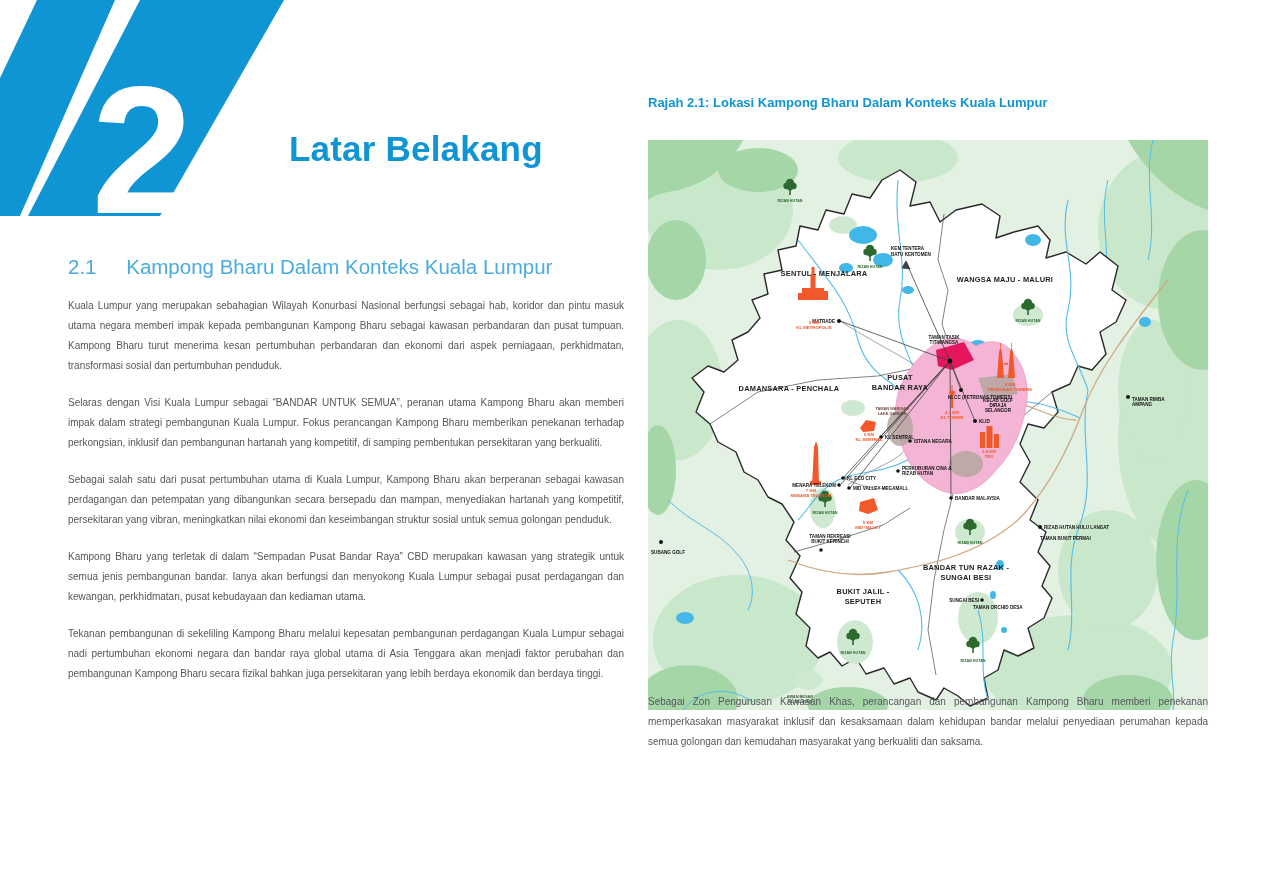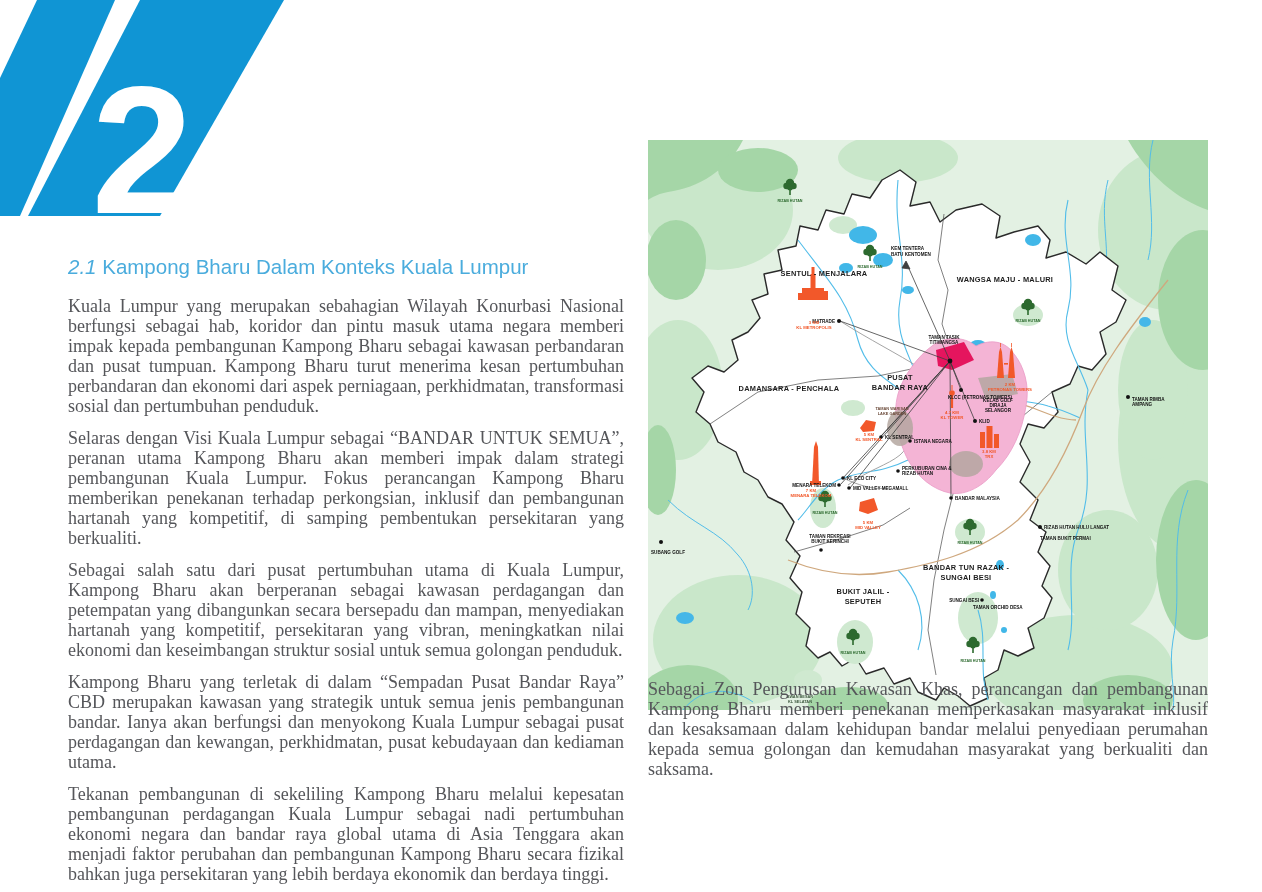--- a/index.html
+++ b/index.html
@@ -3,23 +3,23 @@
 <meta charset="utf-8">
 <style>
   html,body{margin:0;padding:0;background:#ffffff;}
   .page{position:relative;width:1262px;height:892px;background:#fff;overflow:hidden;
         font-family:"Liberation Sans",sans-serif;}
   .emblem{position:absolute;left:0;top:0;}
   .chapter-title{position:absolute;left:289px;top:129px;margin:0;font-size:35px;font-weight:bold;
         color:#1095d4;letter-spacing:.2px;}
   .left-col{position:absolute;left:68px;top:255px;width:556px;}
   .section-heading{margin:0 0 17px 0;font-size:20.5px;font-weight:400;color:#4aacdd;}
-  .section-heading .sec-num{font-style:italic;}
-  .left-col p, .fig-desc{margin:4px 0 12px 0;font-size:18px;line-height:20px;color:#55565a;
-        text-align:justify;font-family:Liberation Serif, serif;}
+  .section-heading .sec-num{margin-right:24px;}
+  .left-col p, .fig-desc{margin:17px 0 12px 0;font-size:10px;line-height:20px;color:#55565a;
+        text-align:justify;}
   .fig-caption{position:absolute;left:648px;top:95px;width:560px;font-size:13px;font-weight:bold;
         color:#1095d4;}
   .map{position:absolute;left:648px;top:140px;}
   .fig-desc{position:absolute;left:648px;top:675px;width:560px;}
   .map text{font-family:"Liberation Sans",sans-serif;}
   .dist{font-size:7.4px;font-weight:bold;fill:#1d1d1d;text-anchor:middle;letter-spacing:.25px;}
   .poi{font-size:4.6px;font-weight:bold;fill:#111;text-anchor:middle;}
   .poiL{text-anchor:start;}
   .poiR{text-anchor:end;}
   .okm{font-size:4.3px;font-weight:bold;fill:#f2582a;text-anchor:middle;}
@@ -31,33 +31,35 @@
 <body>
 
 <div class="page">
 
   <svg class="emblem" width="290" height="220" viewBox="0 0 290 220">
     <polygon points="37,0 115,0 20,216 0,216 0,78" fill="#1095d4"></polygon>
     <polygon points="140,0 284,0 160,216 28,216" fill="#1095d4"></polygon>
     <text x="142" y="213" font-size="182" font-weight="bold" fill="#ffffff" text-anchor="middle" font-family="Liberation Sans, sans-serif">2</text>
   </svg>
 
+  <h1 class="chapter-title">Latar Belakang</h1>
 
   <div class="left-col">
     <h2 class="section-heading">
       <span class="sec-num">2.1</span>
       <span class="sec-title">Kampong Bharu Dalam Konteks Kuala Lumpur</span>
     </h2>
     <p>Kuala Lumpur yang merupakan sebahagian Wilayah Konurbasi Nasional berfungsi sebagai hab, koridor dan pintu masuk utama negara memberi impak kepada pembangunan Kampong Bharu sebagai kawasan perbandaran dan pusat tumpuan. Kampong Bharu turut menerima kesan pertumbuhan perbandaran dan ekonomi dari aspek perniagaan, perkhidmatan, transformasi sosial dan pertumbuhan penduduk.</p>
     <p>Selaras dengan Visi Kuala Lumpur sebagai “BANDAR UNTUK SEMUA”, peranan utama Kampong Bharu akan memberi impak dalam strategi pembangunan Kuala Lumpur. Fokus perancangan Kampong Bharu memberikan penekanan terhadap perkongsian, inklusif dan pembangunan hartanah yang kompetitif, di samping pembentukan persekitaran yang berkualiti.</p>
     <p>Sebagai salah satu dari pusat pertumbuhan utama di Kuala Lumpur, Kampong Bharu akan berperanan sebagai kawasan perdagangan dan petempatan yang dibangunkan secara bersepadu dan mampan, menyediakan hartanah yang kompetitif, persekitaran yang vibran, meningkatkan nilai ekonomi dan keseimbangan struktur sosial untuk semua golongan penduduk.</p>
     <p>Kampong Bharu yang terletak di dalam “Sempadan Pusat Bandar Raya” CBD merupakan kawasan yang strategik untuk semua jenis pembangunan bandar. Ianya akan berfungsi dan menyokong Kuala Lumpur sebagai pusat perdagangan dan kewangan, perkhidmatan, pusat kebudayaan dan kediaman utama.</p>
     <p>Tekanan pembangunan di sekeliling Kampong Bharu melalui kepesatan pembangunan perdagangan Kuala Lumpur sebagai nadi pertumbuhan ekonomi negara dan bandar raya global utama di Asia Tenggara akan menjadi faktor perubahan dan pembangunan Kampong Bharu secara fizikal bahkan juga persekitaran yang lebih berdaya ekonomik dan berdaya tinggi.</p>
   </div>
 
+  <div class="fig-caption">Rajah 2.1: Lokasi Kampong Bharu Dalam Konteks Kuala Lumpur</div>
 
   <svg class="map" width="560" height="570" viewBox="0 0 560 570">
     <rect x="0" y="0" width="560" height="570" fill="#e3f1e3"></rect>
 
     <g fill="#c9e7ca">
       <ellipse cx="70" cy="70" rx="75" ry="60"></ellipse>
         <ellipse cx="30" cy="250" rx="45" ry="70"></ellipse>
       <ellipse cx="520" cy="90" rx="70" ry="80"></ellipse>
         <ellipse cx="530" cy="300" rx="60" ry="110"></ellipse>
       <ellipse cx="90" cy="500" rx="85" ry="65"></ellipse>

